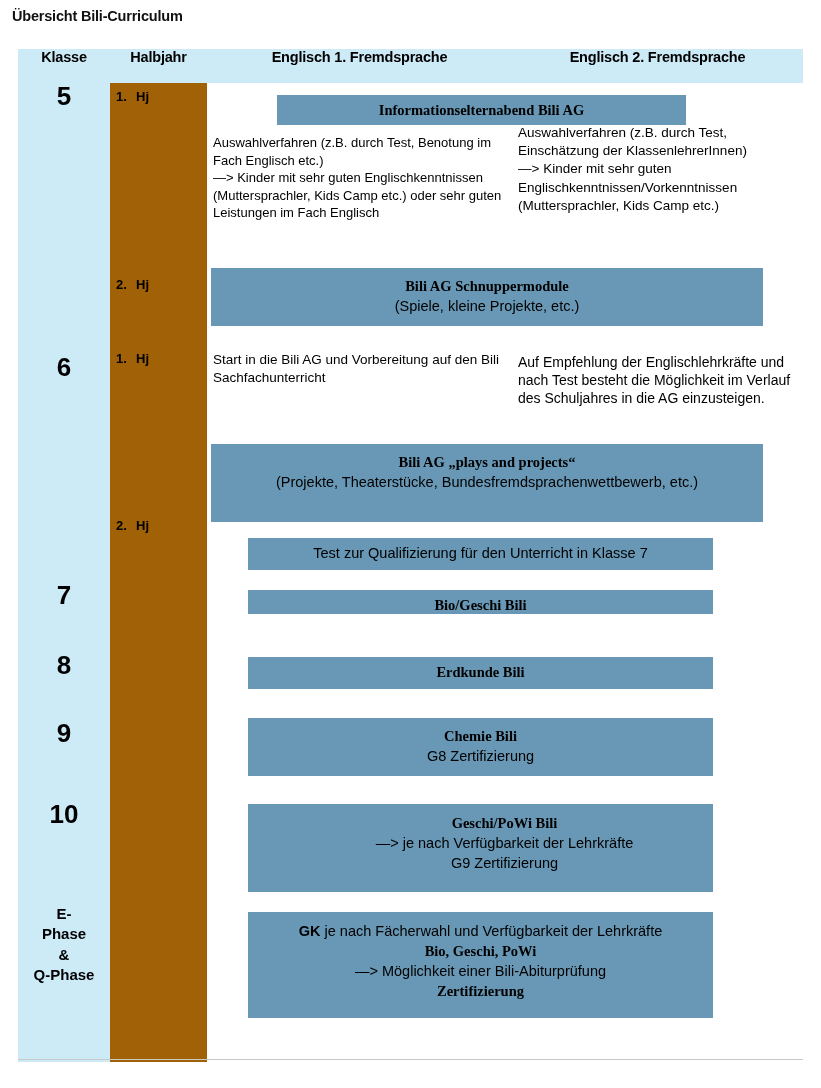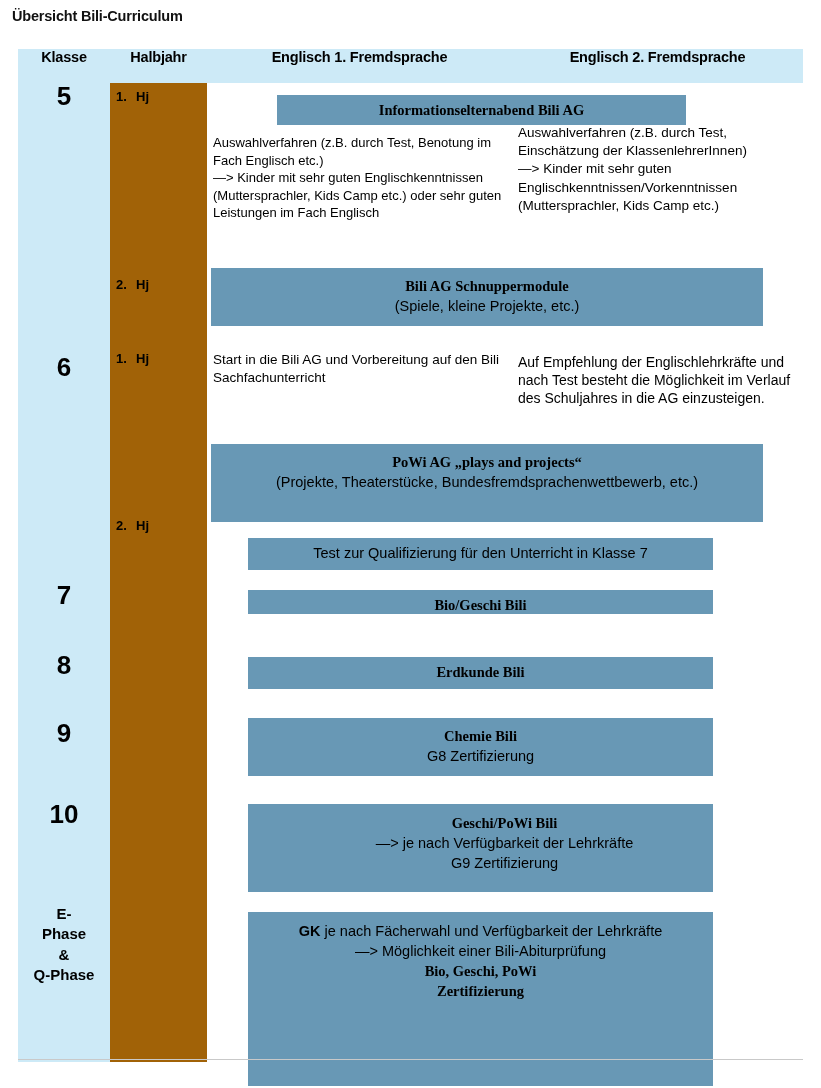--- a/index.html
+++ b/index.html
@@ -239,21 +239,21 @@
 <div class="abs-box" style="left:277px; top:95px; width:409px; height:30px; padding-top:5px;">
   <span class="ln bold">Informationselternabend Bili AG</span>
 </div>
 
 <div class="abs-box" style="left:211px; top:268px; width:552px; height:58px; padding-top:8px;">
   <span class="ln bold">Bili AG Schnuppermodule</span>
   <span class="ln">(Spiele, kleine Projekte, etc.)</span>
 </div>
 
 <div class="abs-box" style="left:211px; top:444px; width:552px; height:78px; padding-top:8px;">
-  <span class="ln bold">PoWi AG „plays and projects“</span>
+  <span class="ln bold">Bili AG „plays and projects“</span>
   <span class="ln">(Projekte, Theaterstücke, Bundesfremdsprachenwettbewerb, etc.)</span>
 </div>
 
 <div class="abs-box" style="left:248px; top:538px; width:465px; height:32px; padding-top:5px;">
   <span class="ln">Test zur Qualifizierung für den Unterricht in Klasse 7</span>
 </div>
 
 <div class="abs-box" style="left:248px; top:590px; width:465px; height:24px; padding-top:5px;">
   <span class="ln bold">Bio/Geschi Bili</span>
 </div>
@@ -266,22 +266,22 @@
   <span class="ln bold">Chemie Bili</span>
   <span class="ln">G8 Zertifizierung</span>
 </div>
 
 <div class="abs-box" style="left:248px; top:804px; width:465px; height:88px; padding-top:9px;padding-left:48px;">
   <span class="ln bold">Geschi/PoWi Bili</span>
   <span class="ln">—&gt; je nach Verfügbarkeit der Lehrkräfte</span>
   <span class="ln">G9 Zertifizierung</span>
 </div>
 
-<div class="abs-box" style="left:248px; top:912px; width:465px; height:174px; padding-top:9px; padding-left:24px; padding-right:24px;">
+<div class="abs-box" style="left:248px; top:912px; width:465px; height:106px; padding-top:9px; padding-left:24px; padding-right:24px;">
   <span class="ln">
     <b>GK</b><span> je nach Fächerwahl und Verfügbarkeit der Lehrkräfte</span>
   </span>
+  <span class="ln bold">Bio, Geschi, PoWi</span>
   <span class="ln">—&gt; Möglichkeit einer Bili-Abiturprüfung</span>
-  <span class="ln bold">Bio, Geschi, PoWi</span>
   <span class="ln bold">Zertifizierung</span>
 </div>
 
 <div class="table-outer-line" style="left:18px; top:1059px; width:785px; height:1px; background:#c9c9c9;"></div>
 
 </body></html>

